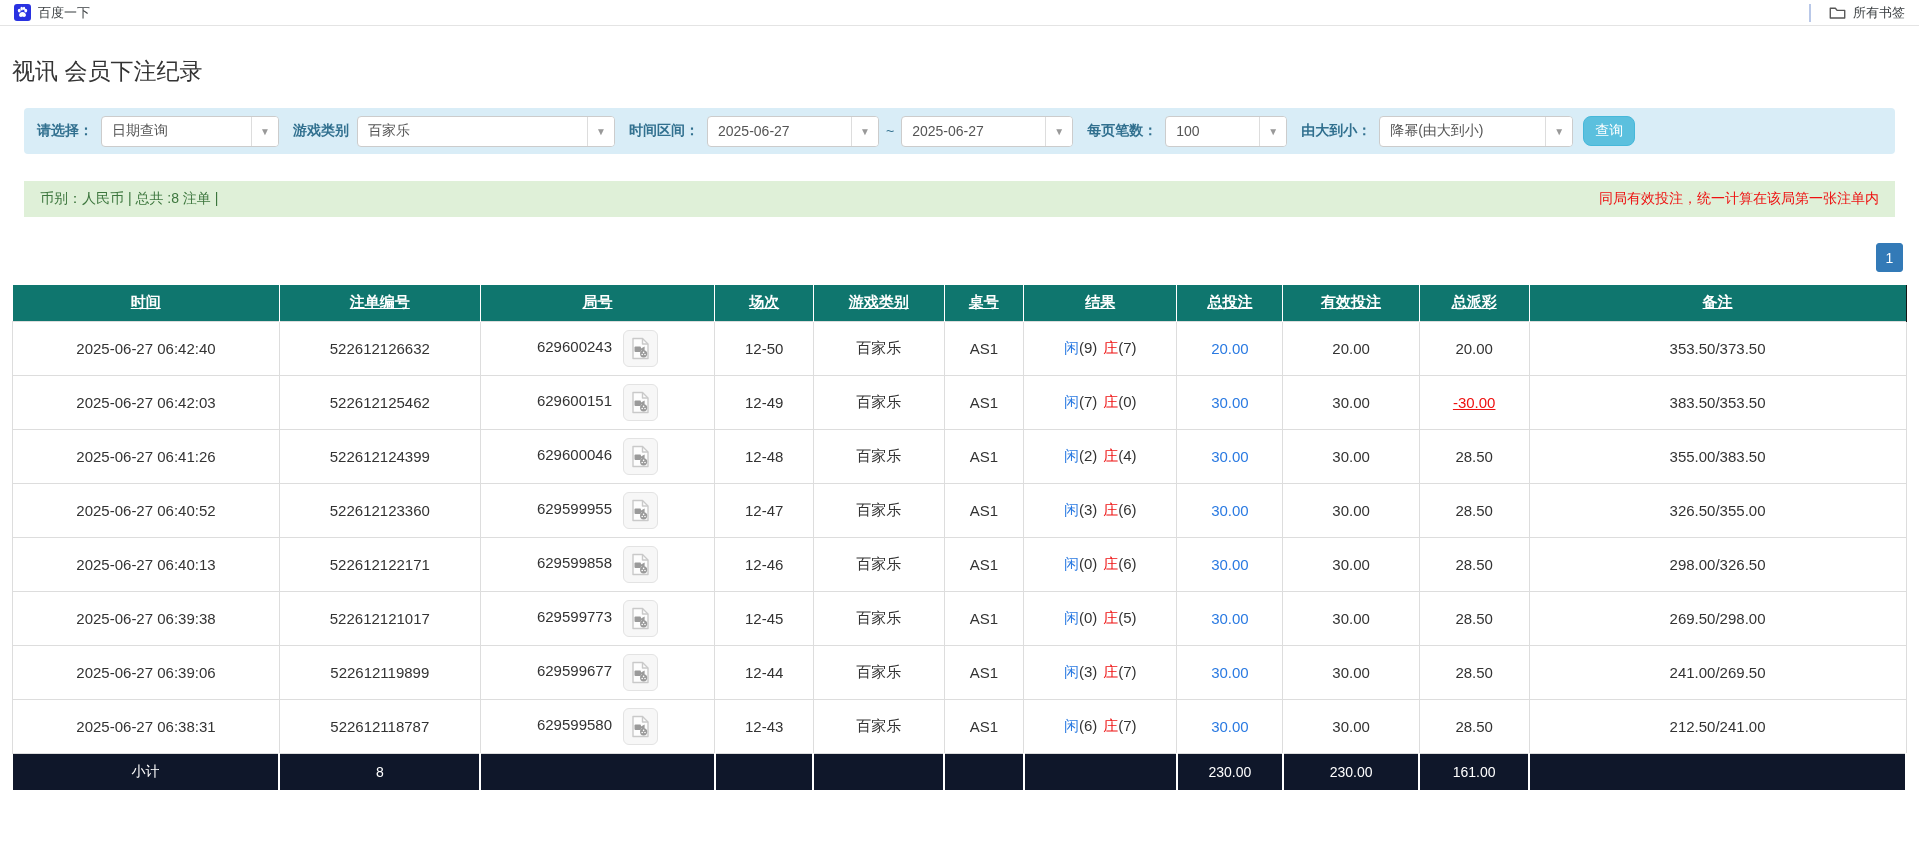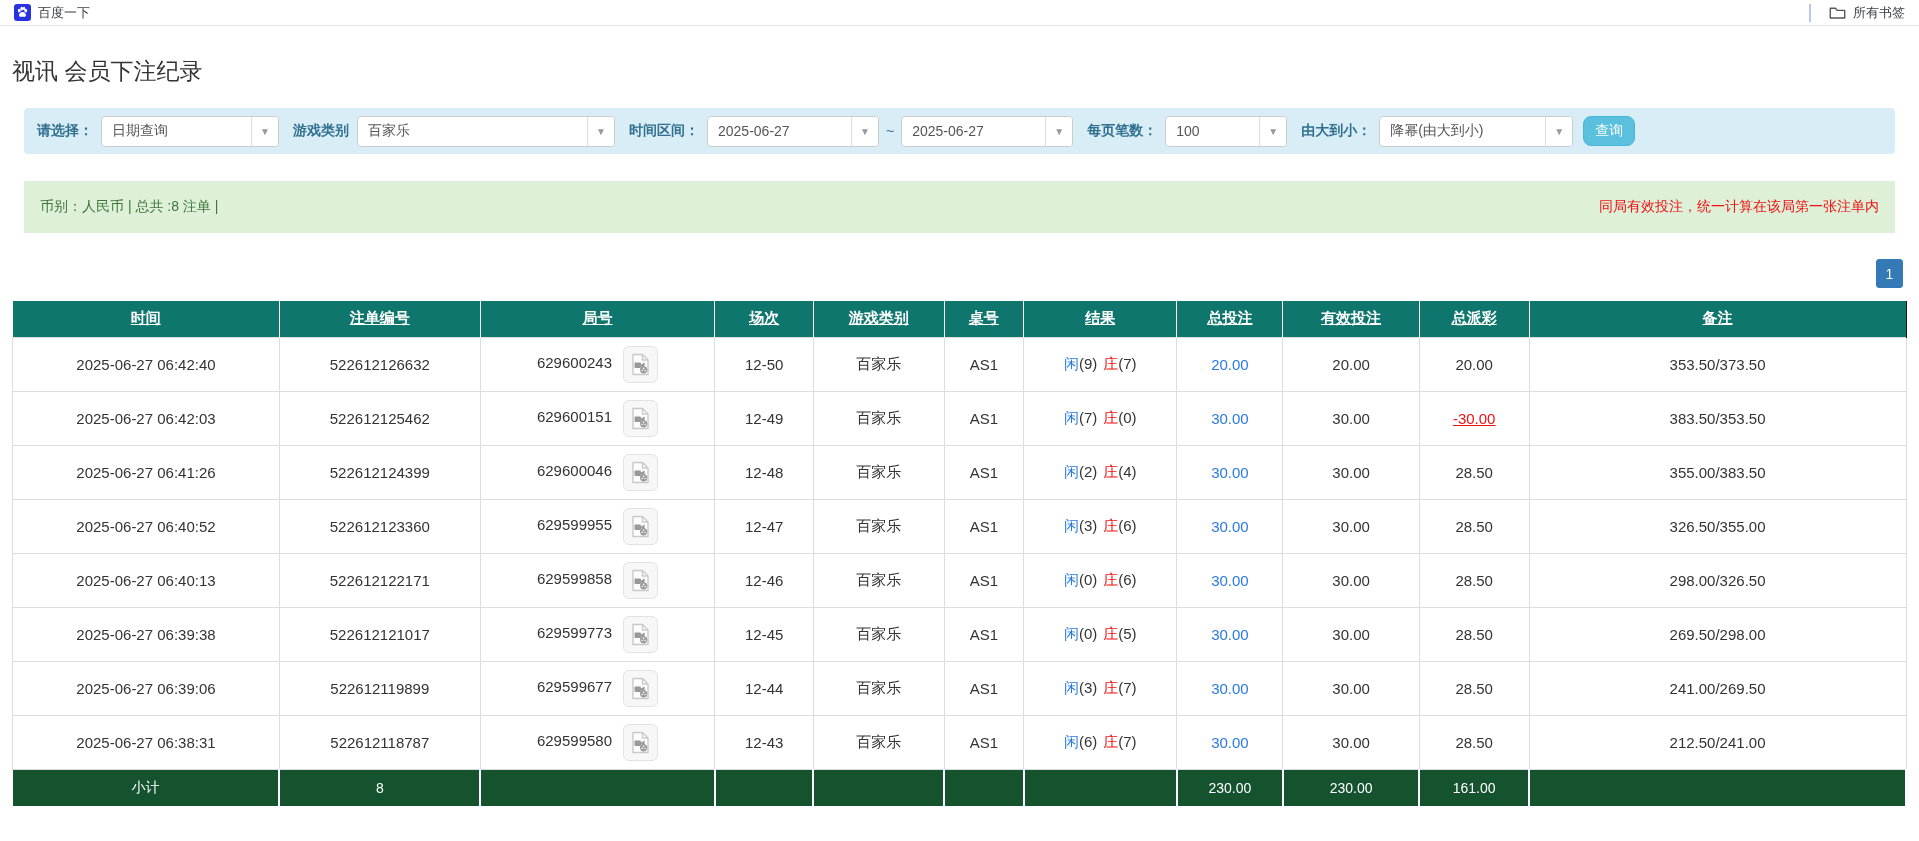--- a/index.html
+++ b/index.html
@@ -30,21 +30,21 @@
   .select .value { flex: 1; display: flex; align-items: center; padding: 0 10px; white-space: nowrap; }
   .select .arrow { width: 27px; border-left: 1px solid #ddd; display: flex; align-items: center;
     justify-content: center; color: #999; font-size: 10px; background: #fff; }
   .w-query { width: 178px; gap: 44px; } .w-game { width: 258px; } .w-date { width: 172px; }
   .w-size { width: 122px; } .w-sort { width: 194px; }
   .btn-search { margin-left: 10px; height: 30px; padding: 0 11px; background: #5bc0de;
     border: 1px solid #46b8da; border-radius: 8px; color: #fff; font-size: 14px; cursor: pointer;
     display: flex; align-items: center; }
 
   
-  .summary-bar { margin: 27px 24px 0; height: 52px; background: #dff0d8;
+  .summary-bar { margin: 27px 24px 0; height: 36px; background: #dff0d8;
     display: flex; align-items: center; justify-content: space-between; padding: 0 16px;
     font-size: 14px; text-align: center; }
   .summary-left { color: #3c763d; }
   .summary-right { color: #ee1111; }
 
   
   .pagination { display: flex; justify-content: flex-end; margin: 26px 16px 13px 0; }
   .page-btn { min-width: 27px; height: 29px; background: #337ab7; border: 1px solid #337ab7;
     border-radius: 3px; color: #fff; font-size: 14px; display: flex; align-items: center;
     justify-content: center; cursor: pointer; }
@@ -59,21 +59,21 @@
     color: #333; overflow: hidden; white-space: nowrap; }
   .rp { color: #2a7ae2; } 
   .rb { color: #ee1111; } 
   .rs { color: #333; }
   .rs.sp { margin-right: 6px; }
   .amt-link { color: #2a7ae2; text-decoration: none; cursor: pointer; }
   td.neg { color: #ee1111; text-decoration: underline; }
   .video-btn { display: inline-flex; align-items: center; justify-content: center;
     width: 35px; height: 37px; margin-left: 7px; vertical-align: middle;
     background: #f7f7f7; border: 1px solid #e3e3e3; border-radius: 6px; cursor: pointer; }
-  tfoot td { background: #14532d; color: #fff; height: 38px; text-align: center;
+  tfoot td { background: #0f172a; color: #fff; height: 38px; text-align: center;
     border-right: 2px solid #fff; border-bottom: 2px solid #fff; font-size: 14px; }
   tfoot tr + tr td { border-top: 1px solid #e8e8e8; }
 </style>
 </head>
 <body>
 
 <div class="bookmarks-bar">
   <div class="bm-item">
     <span class="favicon">
       <svg width="13" height="13" viewBox="0 0 24 24">

